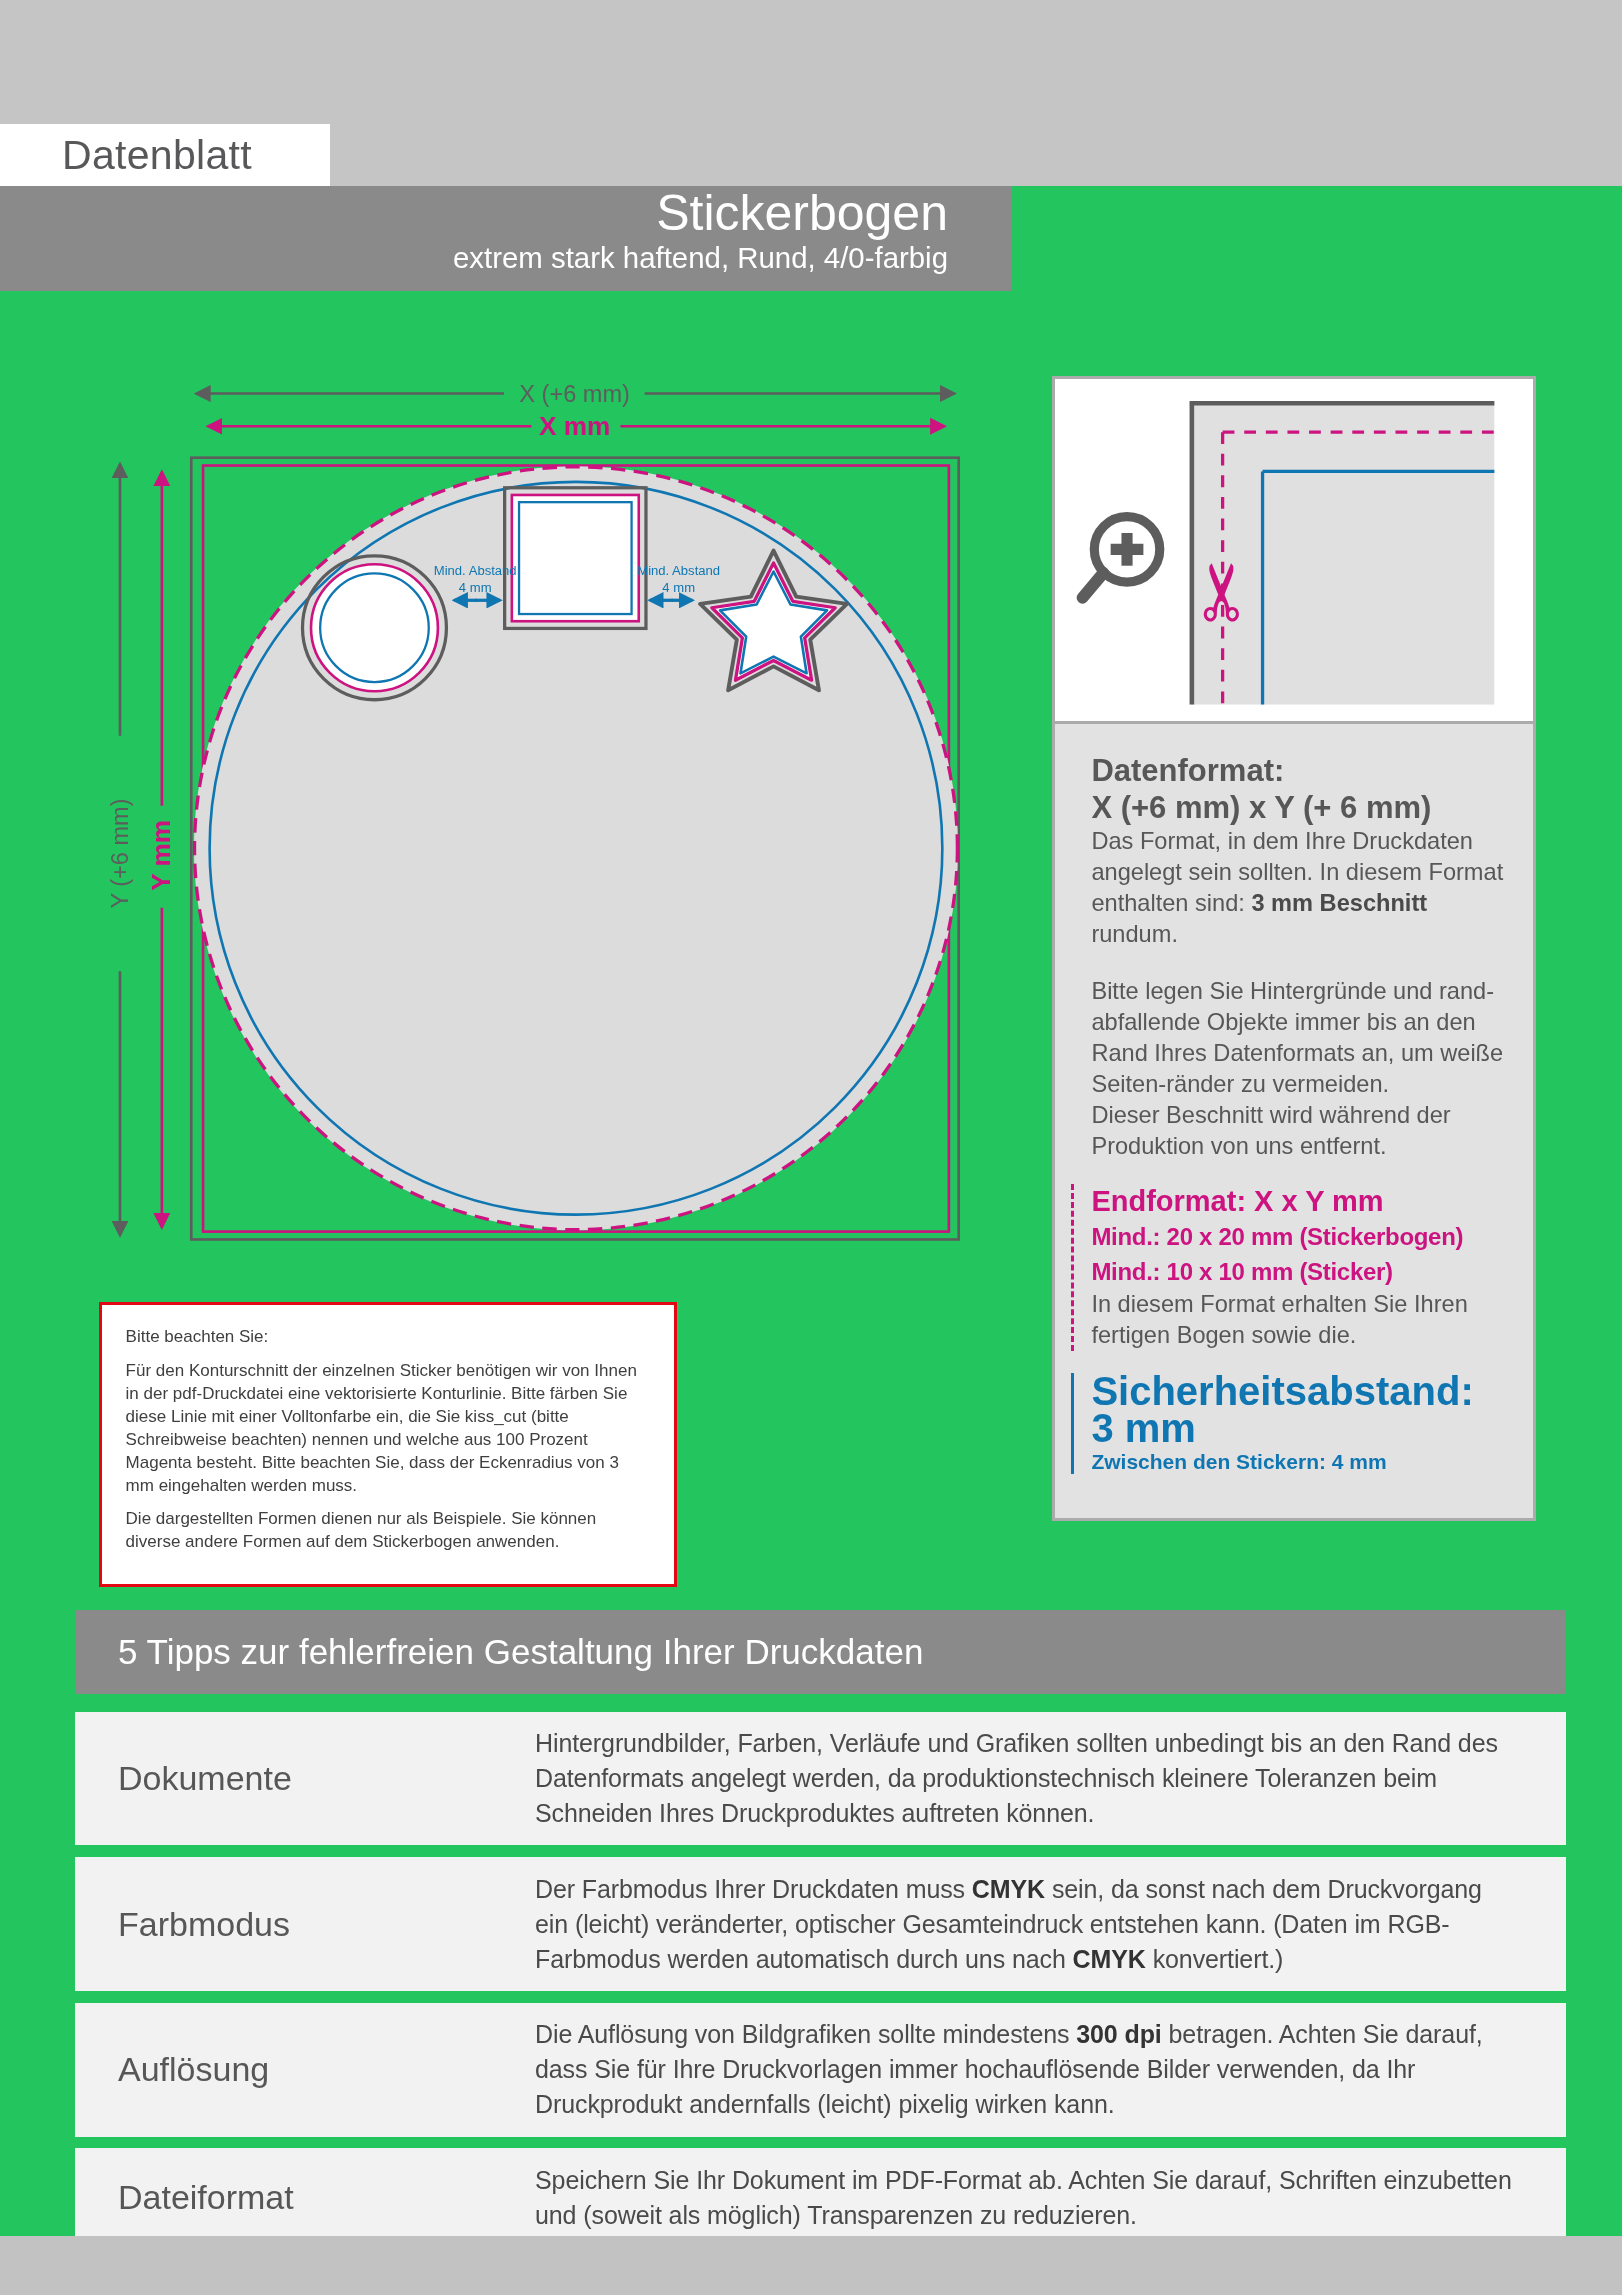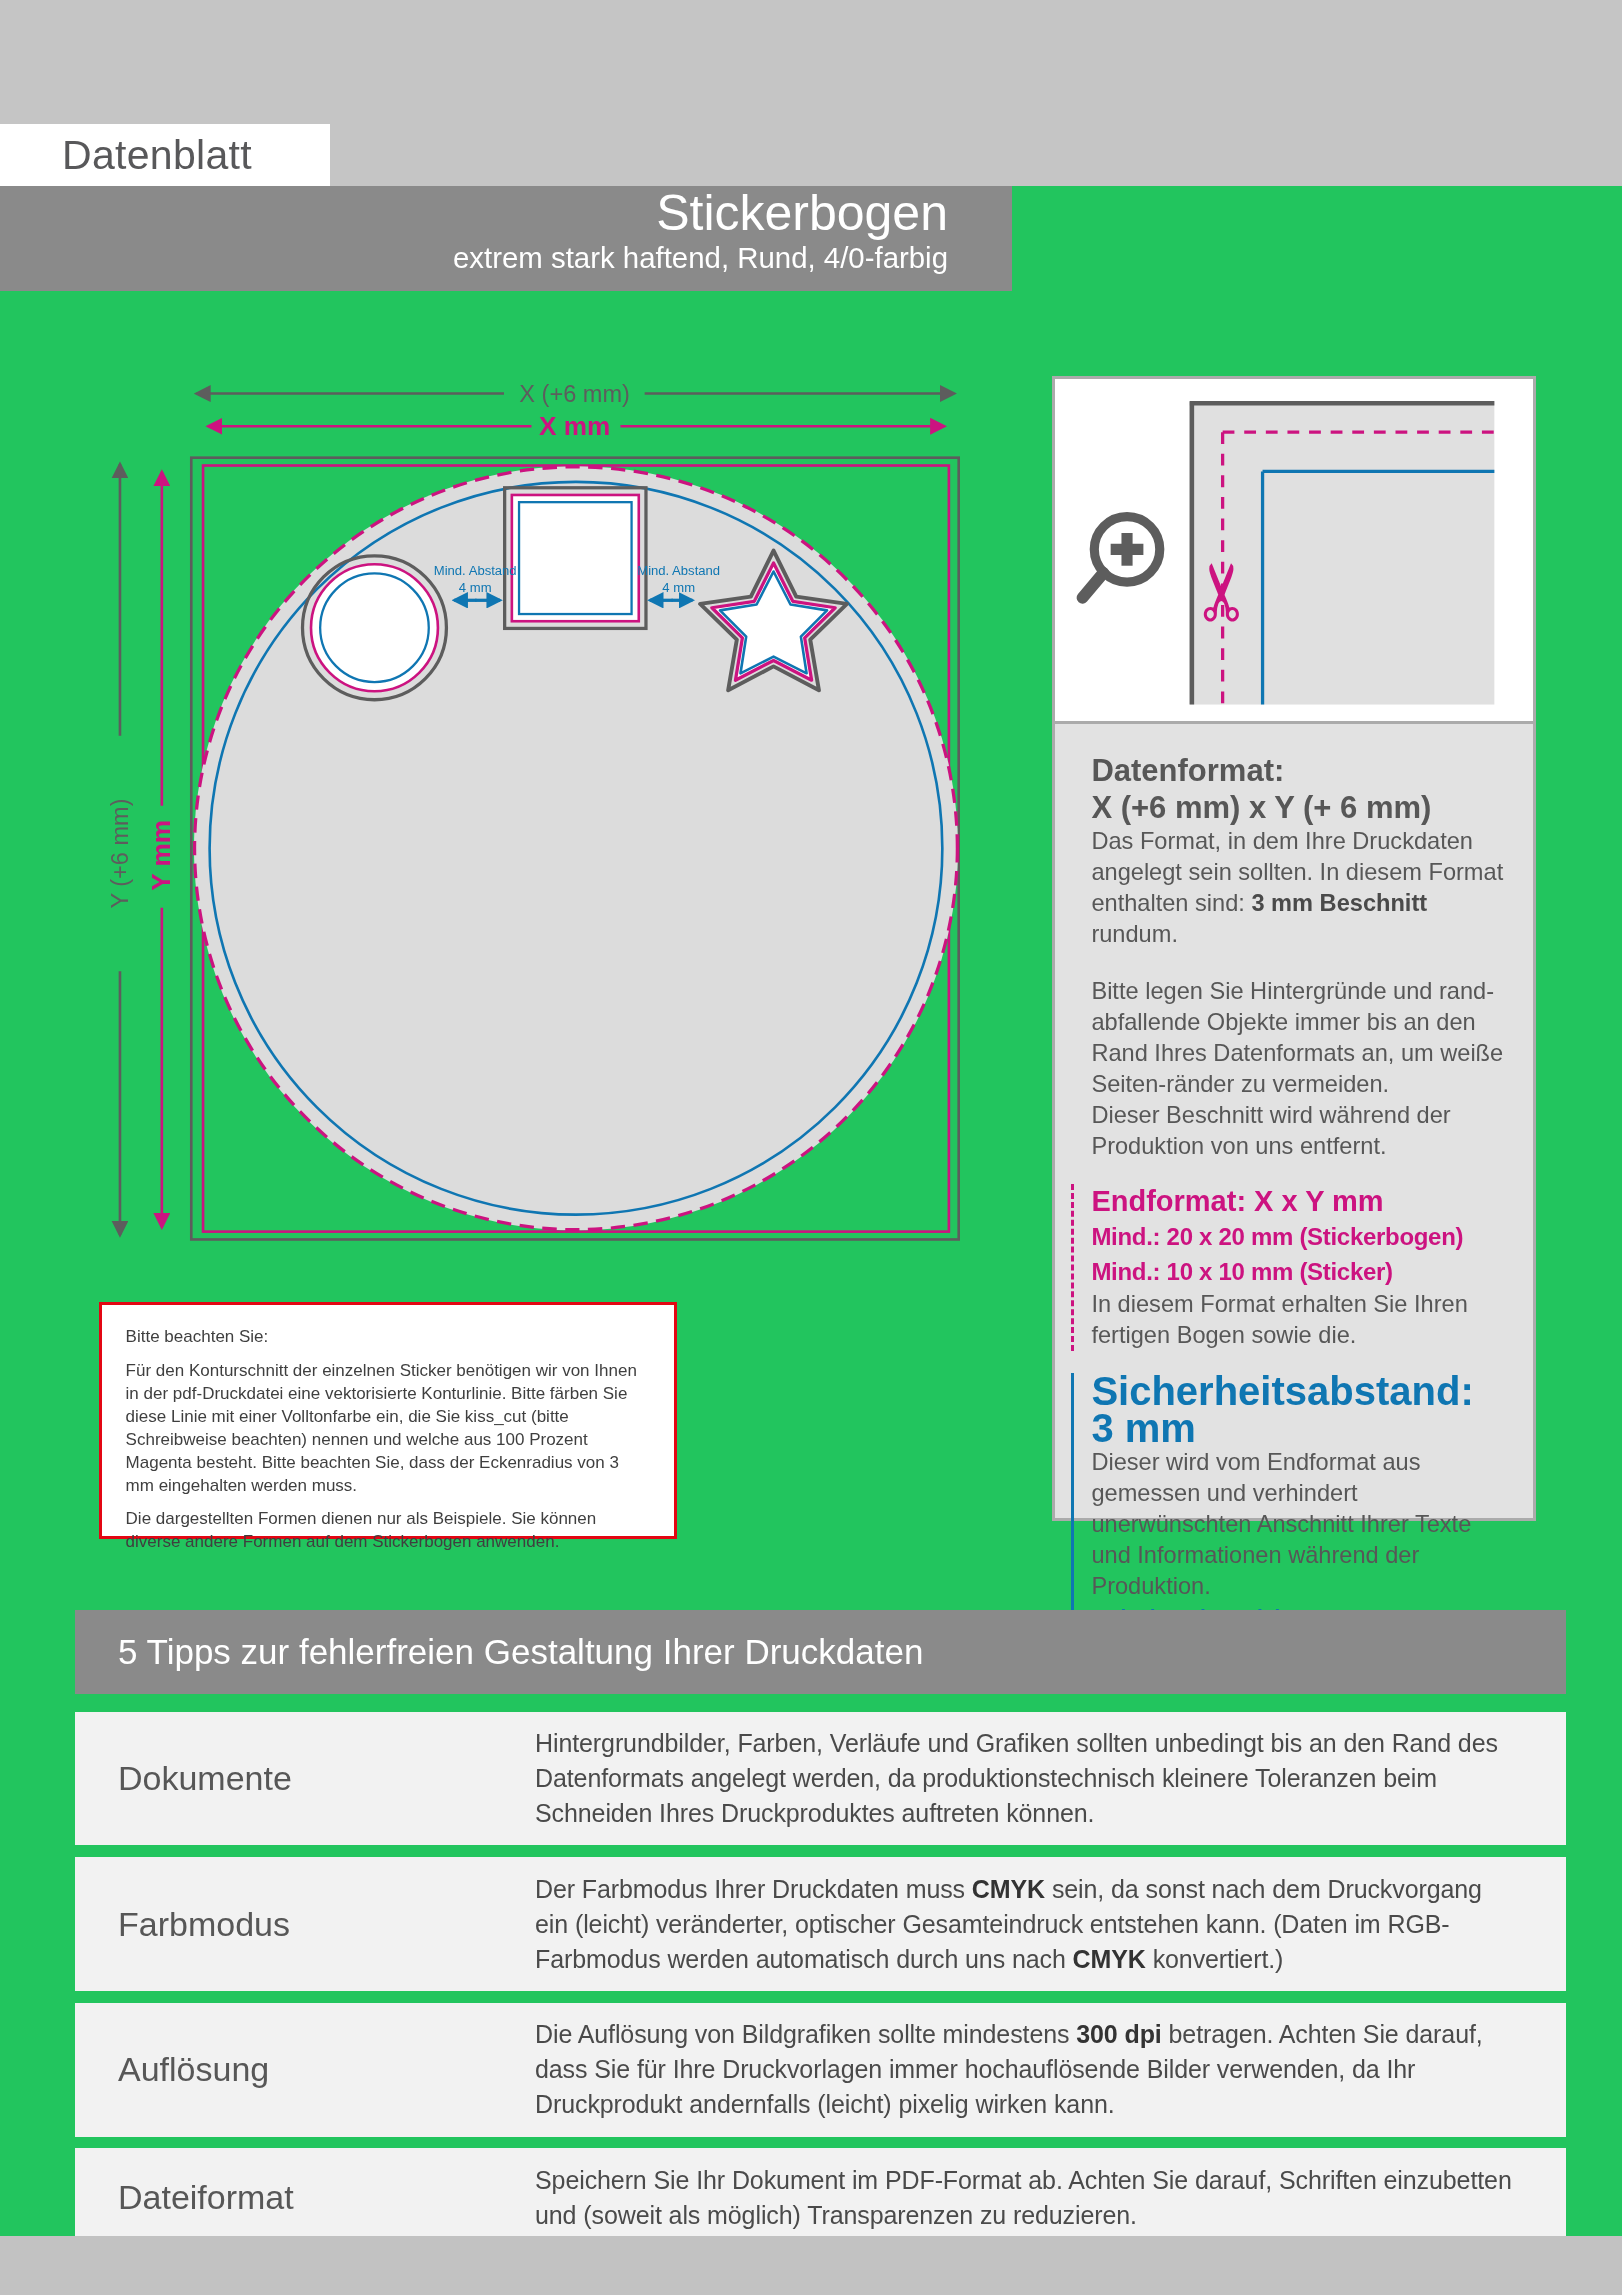--- a/index.html
+++ b/index.html
@@ -42,21 +42,21 @@
   .ip-body b{color:#4a4a4a;}
   .ip-gap{height:26px;}
   .sec-endformat{border-left:3.9px dashed var(--magenta) !important;}
   .sec-endformat .ef-h{font-size:29px; font-weight:bold; color:var(--magenta); line-height:35px;}
   .sec-endformat .ef-min{font-size:24px; font-weight:bold; color:var(--magenta); line-height:35px; letter-spacing:-0.3px; white-space:nowrap;}
   .sec-safety{border-left:3.9px solid var(--blue) !important; margin-bottom:0 !important;}
   .sec-safety .sf-h{font-size:40px; font-weight:bold; color:var(--blue); line-height:37px;}
   .sec-safety .sf-note{font-size:21px; font-weight:bold; color:var(--blue); margin-top:3.9px;}
 
   
-  .note-box{position:absolute; left:99px; top:1302px; width:578px; height:237px;
+  .note-box{position:absolute; left:99px; top:1302px; width:578px; height:285px;
     background:#ffffff; border:3.9px solid var(--red); padding:19.6px 23.6px; color:#3f3f3f;}
   .note-box p{font-size:17px; line-height:23px;}
   .note-box .nb-intro{margin-bottom:11.8px;}
   .note-box .nb-p1{margin-bottom:10px;}
 
   
   .tips{position:absolute; left:75px; top:1610px; width:1491px;}
   .tips-header{height:84px; background:var(--band-dark); display:flex; align-items:center;
     padding-left:43px; margin-bottom:17.7px;}
   .tips-header span{color:#ffffff; font-size:35px;}
@@ -206,21 +206,20 @@
 
     <section class="sec-endformat">
       <div class="ef-h">Endformat: X x Y mm</div>
       <div class="ef-min">Mind.: 20 x 20 mm (Stickerbogen)</div>
       <div class="ef-min">Mind.: 10 x 10 mm (Sticker)</div>
       <p class="ip-body">In diesem Format erhalten Sie Ihren fertigen Bogen sowie die.</p>
     </section>
 
     <section class="sec-safety">
       <div class="sf-h">Sicherheitsabstand: 3 mm</div>
-      <p class="ip-body">Dieser wird vom Endformat aus gemessen und verhindert unerwünschten Anschnitt Ihrer Texte und Informationen während der Produktion.</p>
       <div class="sf-note">Zwischen den Stickern: 4 mm</div>
     </section>
   </div>
 
   <div class="note-box">
     <p class="nb-intro">Bitte beachten Sie:</p>
     <p class="nb-p1">Für den Konturschnitt der einzelnen Sticker benötigen wir von Ihnen in der pdf-Druckdatei eine vektorisierte Konturlinie. Bitte färben Sie diese Linie mit einer Volltonfarbe ein, die Sie kiss_cut (bitte Schreibweise beachten) nennen und welche aus 100 Prozent Magenta besteht. Bitte beachten Sie, dass der Eckenradius von 3 mm eingehalten werden muss.</p>
     <p>Die dargestellten Formen dienen nur als Beispiele. Sie können diverse andere Formen auf dem Stickerbogen anwenden.</p>
   </div>
 

